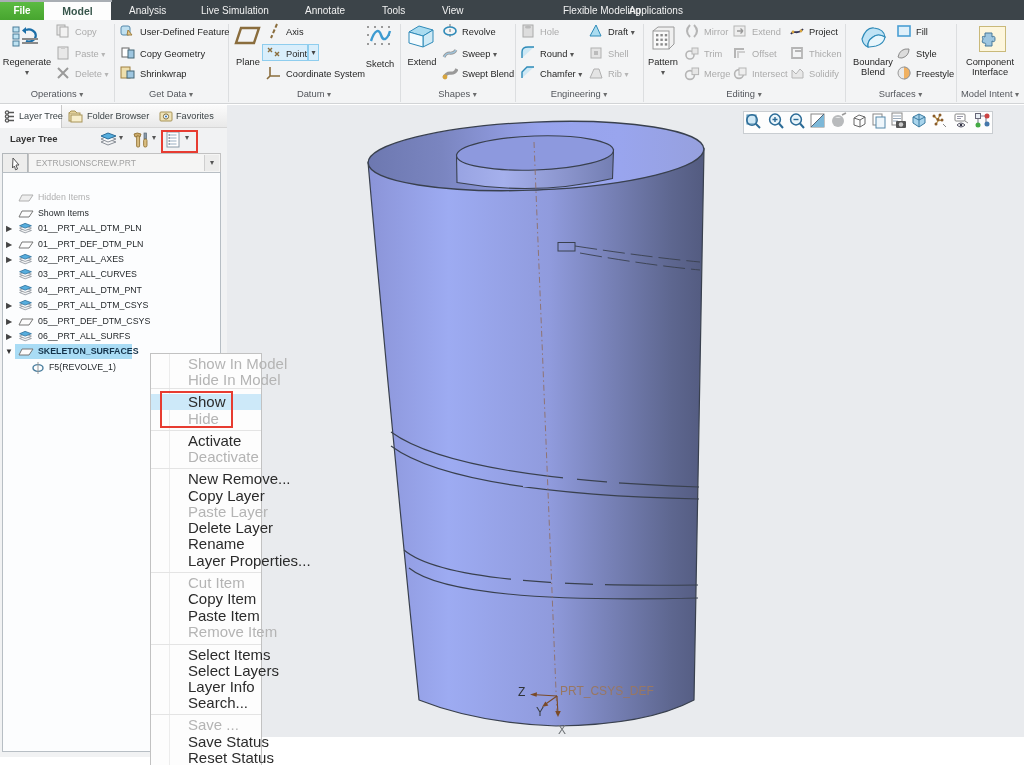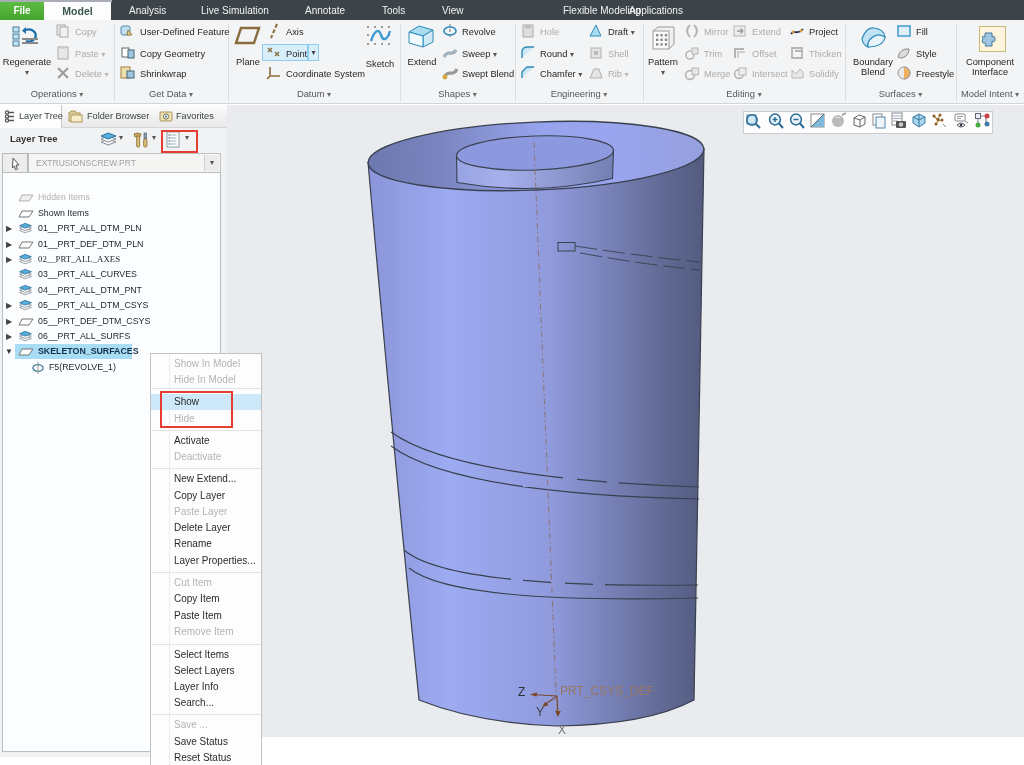--- a/index.html
+++ b/index.html
@@ -36,21 +36,21 @@
 .trow { position:absolute; left:0; width:217px; height:15px; line-height:15px; font-size:8.8px; color:#1f2326; white-space:nowrap; }
 .trow .tw { display:inline-block; width:10px; font-size:8px; color:#444; text-align:center; }
 .toff { color:#b0b0b0; }
 
 
 #viewport { left:227px; top:105px; width:797px; height:632px; background:#e9ebee; }
 #gtoolbar { position:absolute; left:516px; top:6px; width:250px; height:23px; background:#fdfdfd; border:1px solid #c9cdd1; }
 
 
 #ctxmenu { left:150px; top:353px; width:112px; height:412px; background:#fdfdfd; border:1px solid #c2c2c2; border-bottom:none; }
-.mi { position:absolute; left:23px; height:16px; line-height:16px; font-size:10px; color:#2b2b2b; white-space:nowrap; }
+.mi { position:absolute; left:37px; height:16px; line-height:16px; font-size:15px; color:#2b2b2b; white-space:nowrap; }
 .mi.off { color:#b4b4b4; }
 .msep { position:absolute; left:0px; width:110px; height:1px; background:#e4e4e4; }
 .mhl { position:absolute; left:0px; width:110px; height:16px; background:#cde9f9; }
 
 
 .redbox { position:absolute; border:2.5px solid #e73c31; background:transparent; }
 </style>
 </head>
 <body>
 
@@ -366,21 +366,21 @@
         </svg>
         <span style="position:absolute; left:35px;">01__PRT_DEF_DTM_PLN</span>
       </div>
     <div class="trow" style="top:79px;">
         <span class="tw" style="position:absolute;left:1px;">▶</span>
         <svg class="abs" style="left:15px; top:1px;" width="15" height="13" viewBox="0 0 19 15">
           <path d="M2 10 L9 7 L17 10 L9 13 Z" fill="#f2f3f4" stroke="#8a9098"></path>
           <path d="M2 7 L9 4 L17 7 L9 10 Z" fill="#fbfbfb" stroke="#8a9098"></path>
           <path d="M2 4 L9 1 L17 4 L9 7 Z" fill="#56aede" stroke="#2d6e9a"></path>
         </svg>
-        <span style="position:absolute; left:35px;font-family:Liberation Serif, serif;">02__PRT_ALL_AXES</span>
+        <span style="position:absolute; left:35px;">02__PRT_ALL_AXES</span>
       </div>
     <div class="trow" style="top:94.4px;">
         <svg class="abs" style="left:15px; top:1px;" width="15" height="13" viewBox="0 0 19 15">
           <path d="M2 10 L9 7 L17 10 L9 13 Z" fill="#f2f3f4" stroke="#8a9098"></path>
           <path d="M2 7 L9 4 L17 7 L9 10 Z" fill="#fbfbfb" stroke="#8a9098"></path>
           <path d="M2 4 L9 1 L17 4 L9 7 Z" fill="#56aede" stroke="#2d6e9a"></path>
         </svg>
         <span style="position:absolute; left:35px;">03__PRT_ALL_CURVES</span>
       </div>
     <div class="trow" style="top:109.8px;">
@@ -599,21 +599,21 @@
   <div class="mi off" style="top:2px;">Show In Model</div>
   <div class="mi off" style="top:17.5px;">Hide In Model</div>
   <div class="msep" style="top:34px;"></div>
   <div class="mhl" style="top:39.5px;"></div>
   <div class="mi" style="top:40px;">Show</div>
   <div class="mi off" style="top:57px;">Hide</div>
   <div class="msep" style="top:75.6px;"></div>
   <div class="mi" style="top:78.6px;">Activate</div>
   <div class="mi off" style="top:95px;">Deactivate</div>
   <div class="msep" style="top:114px;"></div>
-  <div class="mi" style="top:117px;">New Extend...</div>
+  <div class="mi" style="top:117px;">New Remove...</div>
   <div class="mi" style="top:134px;">Copy Layer</div>
   <div class="mi off" style="top:150px;">Paste Layer</div>
   <div class="mi" style="top:166px;">Delete Layer</div>
   <div class="mi" style="top:182px;">Rename</div>
   <div class="mi" style="top:198.5px;">Layer Properties...</div>
   <div class="msep" style="top:218px;"></div>
   <div class="mi off" style="top:221px;">Cut Item</div>
   <div class="mi" style="top:237px;">Copy Item</div>
   <div class="mi" style="top:253.5px;">Paste Item</div>
   <div class="mi off" style="top:270px;">Remove Item</div>

